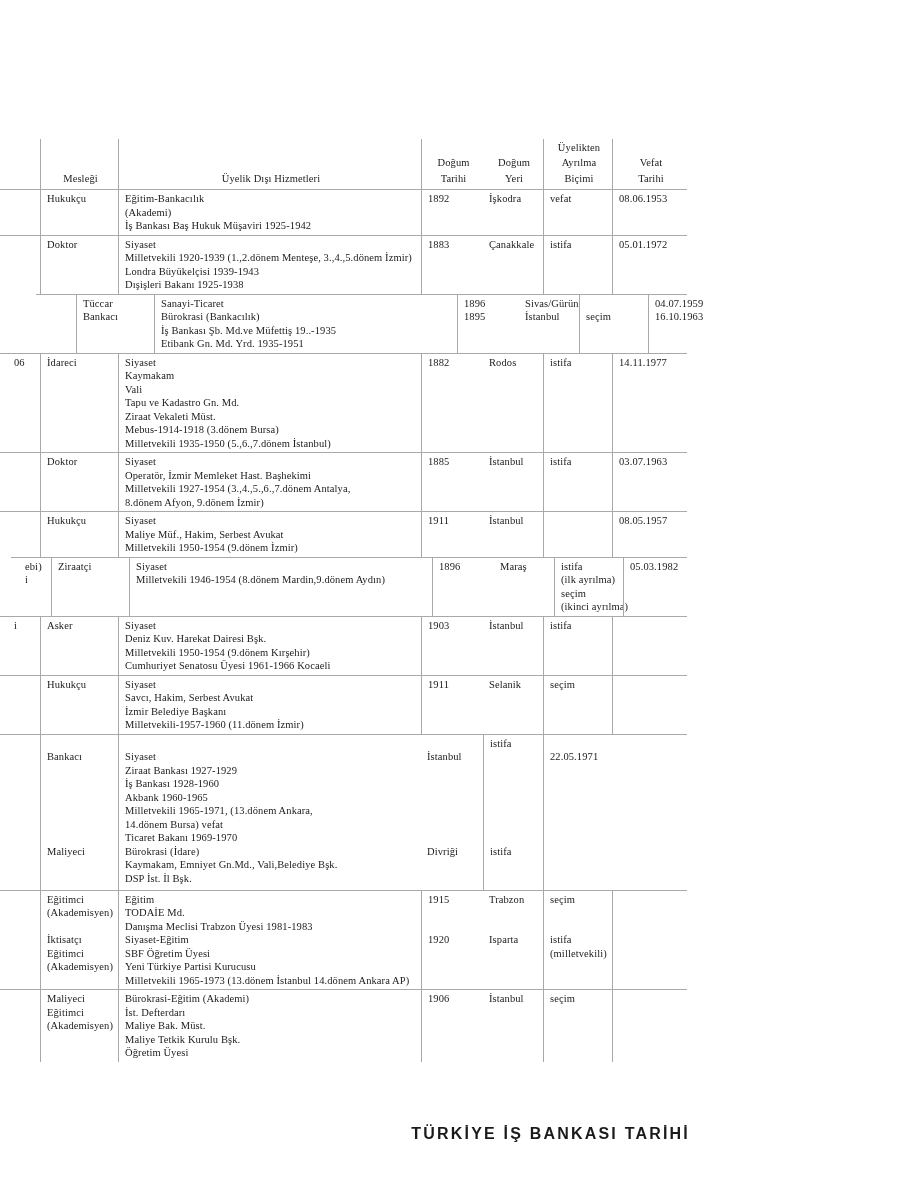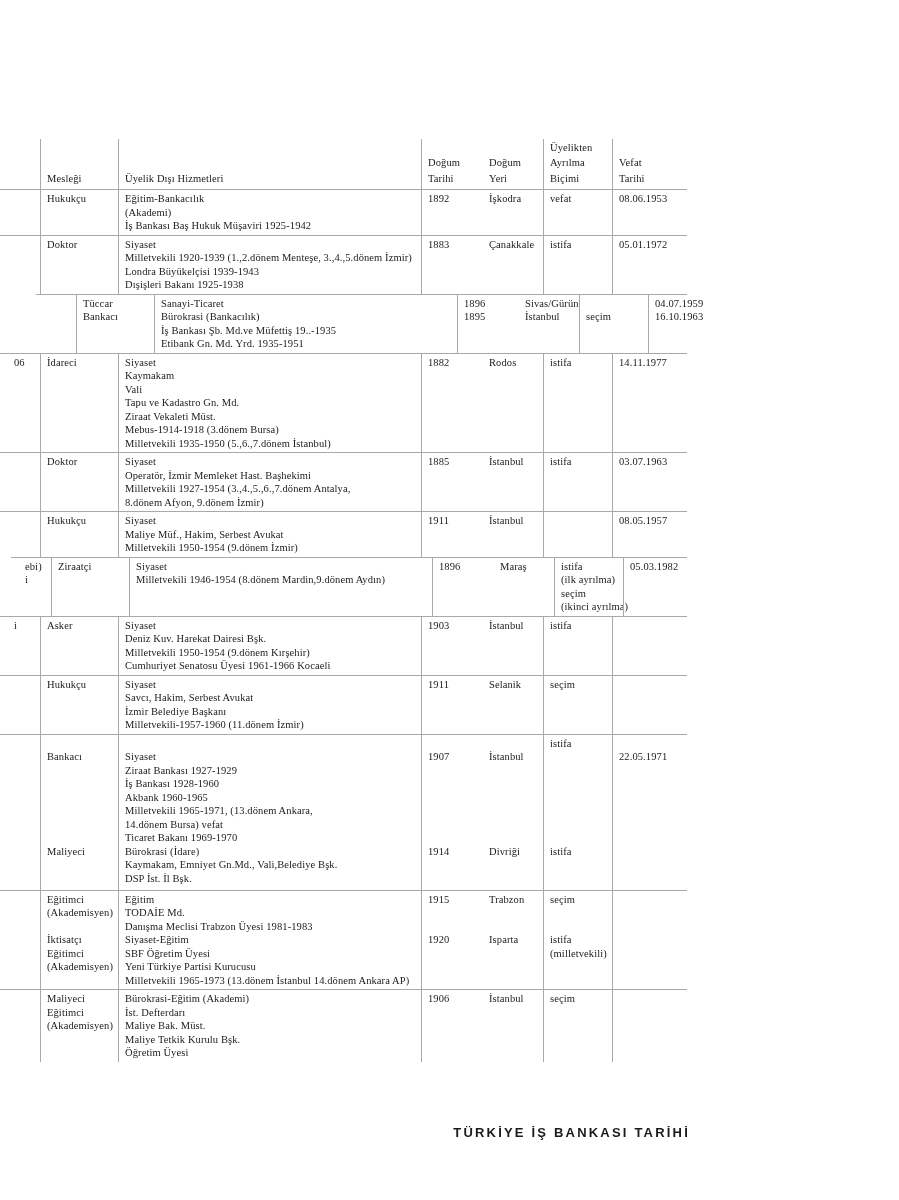--- a/index.html
+++ b/index.html
@@ -35,30 +35,31 @@
   .col-meslek, .col-hizmet, .col-tarih, .col-bicim, .col-vefat {
     border-left:1px solid #a9a9a9;
   }
   .header-row .cell {
     display:flex;
     flex-direction:column;
     justify-content:flex-end;
     height:50px;
     padding-bottom:3px;
     line-height:15.5px;
+    align-items:center;
   }
   .line { min-height:13.5px; }
   .header-row .line { min-height:15.5px; }
   .page-footer {
     position:absolute;
     top:1125px;
     right:209px;
     font-family:"Liberation Sans", sans-serif;
     font-weight:bold;
-    font-size:13px;
+    font-size:16px;
     letter-spacing:2.2px;
     color:#1a1a1a;
     white-space:nowrap;
   }
 </style>
 </head>
 <body>
 
 <div class="members-table" id="members-table">
     <div class="trow header-row">
@@ -330,31 +331,20 @@
         <div class="line">Ziraat Bankası 1927-1929</div>
         <div class="line">İş Bankası 1928-1960</div>
         <div class="line">Akbank 1960-1965</div>
         <div class="line">Milletvekili 1965-1971, (13.dönem Ankara,</div>
         <div class="line">14.dönem Bursa) vefat</div>
         <div class="line">Ticaret Bakanı 1969-1970</div>
         <div class="line">Bürokrasi (İdare)</div>
         <div class="line">Kaymakam, Emniyet Gn.Md., Vali,Belediye Bşk.</div>
         <div class="line">DSP İst. İl Bşk.</div>
       </div>
-      <div class="cell col-tarih">
-        <div class="line">&nbsp;</div>
-        <div class="line">1907</div>
-        <div class="line">&nbsp;</div>
-        <div class="line">&nbsp;</div>
-        <div class="line">&nbsp;</div>
-        <div class="line">&nbsp;</div>
-        <div class="line">&nbsp;</div>
-        <div class="line">&nbsp;</div>
-        <div class="line">1914</div>
-      </div>
       <div class="cell col-yeri">
         <div class="line">&nbsp;</div>
         <div class="line">İstanbul</div>
         <div class="line">&nbsp;</div>
         <div class="line">&nbsp;</div>
         <div class="line">&nbsp;</div>
         <div class="line">&nbsp;</div>
         <div class="line">&nbsp;</div>
         <div class="line">&nbsp;</div>
         <div class="line">Divriği</div>

